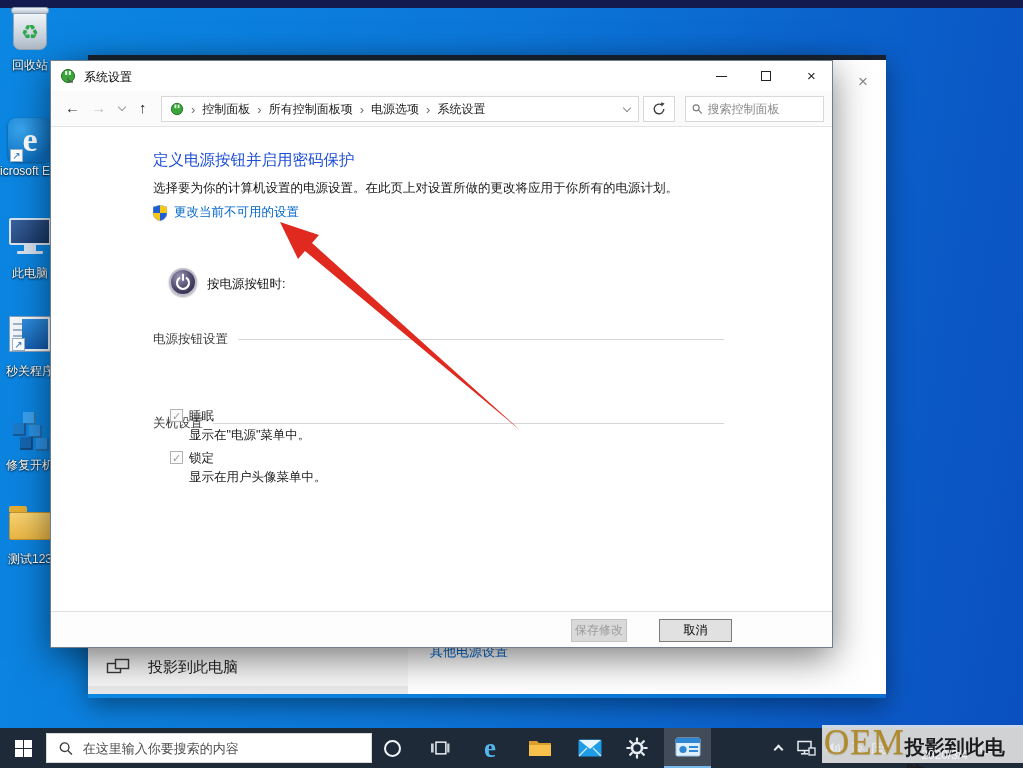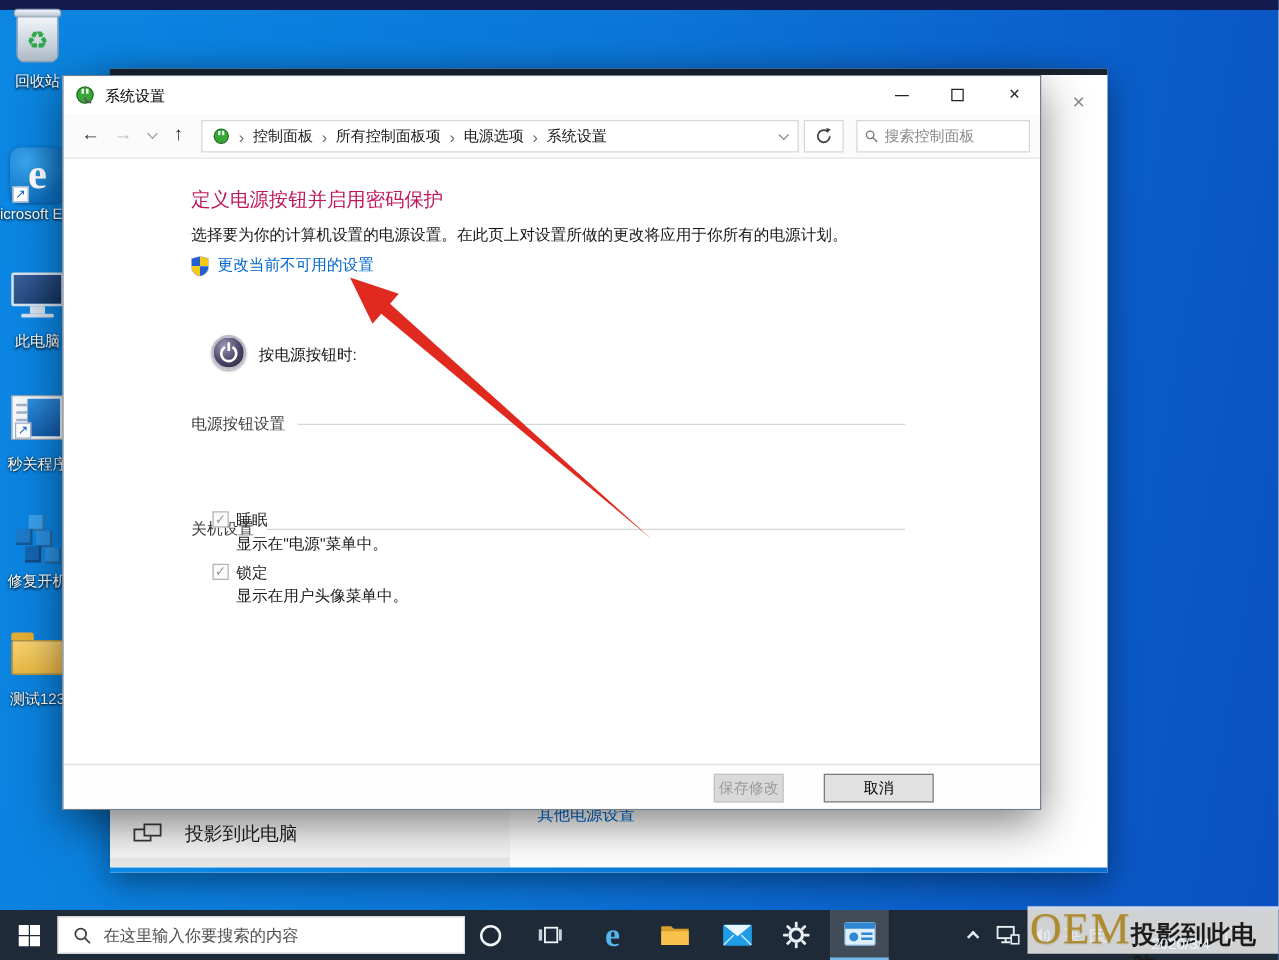--- a/index.html
+++ b/index.html
@@ -98,21 +98,21 @@
               border:1px solid #a8a8a8; display:flex; align-items:center; padding:0 8px; color:#1a1a1a; }
   .combo-chev { margin-left:auto; border-color:#555; }
   .cbbox { position:absolute; left:119px; width:13px; height:13px; background:#fbfbfb; border:1px solid #b2b2b2;
            text-align:center; line-height:12px; font-size:11px; color:#9a9a9a; }
   .cblabel { position:absolute; left:138px; font-size:12.5px; color:#1c1c1c; }
   .cbdesc { position:absolute; left:138px; font-size:12.5px; color:#1c1c1c; }
 
   .footer { position:absolute; left:0; bottom:0; width:100%; height:36px; background:#fdfdfd; border-top:1px solid #dfdfdf; }
   .btn { position:absolute; top:7px; height:23px; text-align:center; line-height:21px; font-size:12px; }
   .btn-save { left:520px; width:56px; background:#d9d9d9; border:1px solid #c3c3c3; color:#9b9b9b; }
-  .btn-cancel { left:608px; width:88px; background:#e1e1e1; border:1px solid #7c7c7c; color:#000; }
+  .btn-cancel { left:608px; width:73px; background:#e1e1e1; border:1px solid #7c7c7c; color:#000; }
 
   
   .arrow-overlay { position:absolute; inset:0; z-index:4; pointer-events:none; }
 
   
   .taskbar { position:absolute; left:0; bottom:0; width:100%; height:40px; background:#1e2a38; z-index:6; }
   .tb-item { position:absolute; top:0; height:40px; display:flex; align-items:center; justify-content:center; }
   .start { left:0; width:46px; }
   .winlogo { position:relative; width:17px; height:17px; }
   .winlogo div { position:absolute; width:8px; height:8px; background:#fff; }
@@ -268,21 +268,21 @@
       <div class="searchbox">
         <svg width="12" height="12" viewBox="0 0 14 14">
           <circle cx="5.5" cy="5.5" r="4" fill="none" stroke="#7a7a7a" stroke-width="1.5"></circle>
           <line x1="8.6" y1="8.6" x2="13" y2="13" stroke="#7a7a7a" stroke-width="1.5"></line>
         </svg>
         <input type="text" placeholder="搜索控制面板" style="">
       </div>
     </div>
 
     <div class="content">
-      <div class="heading" style="color:#be185d;">定义电源按钮并启用密码保护</div>
+      <div class="heading" style="color:#1d4ed8;">定义电源按钮并启用密码保护</div>
       <div class="descr">选择要为你的计算机设置的电源设置。在此页上对设置所做的更改将应用于你所有的电源计划。</div>
 
       <div class="uacrow">
         <svg width="14" height="16" viewBox="0 0 14 16">
           <defs>
               <clipPath id="shieldclip">
                 <path d="M7 0 L14 2 V8 C14 12.2 10.8 15 7 16 C3.2 15 0 12.2 0 8 V2 Z"></path>
               </clipPath>
             </defs>
           <g clip-path="url(#shieldclip)">

